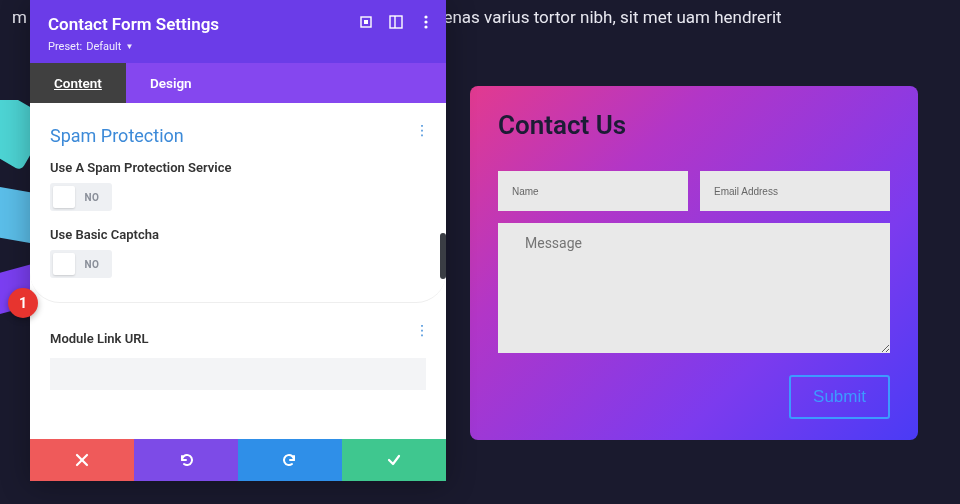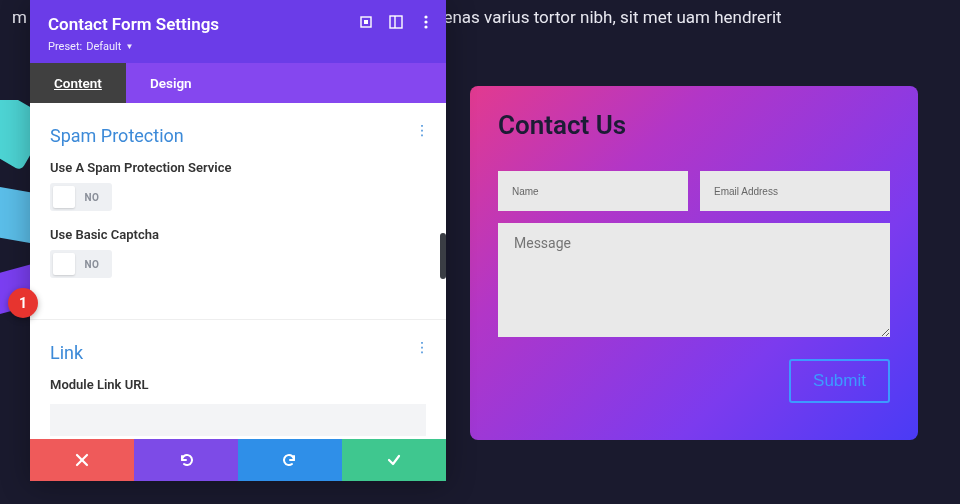--- a/index.html
+++ b/index.html
@@ -9,36 +9,36 @@
   .bg-shapes { position: absolute; left: 0; top: 100px; width: 60px; height: 300px; overflow: hidden; }
   .shape1 { position:absolute; left:-20px; top:0; width:60px; height:60px; background:#4dd4d4; transform: rotate(30deg); border-radius: 6px;}
   .shape2 { position:absolute; left:-10px; top:90px; width:50px; height:50px; background:#5bbee9; transform: rotate(10deg); border-radius: 4px;}
   .shape3 { position:absolute; left:-15px; top:170px; width:55px; height:40px; background:#7b3ff2; transform: rotate(-15deg);}
   
   .contact-card { position: absolute; right: 42px; top: 86px; width: 448px; height: 354px; border-radius: 8px; padding: 24px 28px 20px; background: linear-gradient(135deg, #e23a8f 0%, #b236c7 30%, #7c3bee 70%, #4a3bf5 100%); }
   .contact-title { color:#1c1c35; font-size:26px; font-weight:600; margin-bottom:31px; }
   .row { display:flex; gap:12px; margin-bottom:12px; }
   .field { flex:1; height:40px; background:#e9e9e9; border:none; padding:16px 14px; font-size:10px; color:#666; }
   .field::placeholder { color:#666; }
-  .msg { width:100%; height:114px; background:#e9e9e9; border:none; padding:12px 16px; font-size:14px; color:#666; resize: both; font-family: inherit; }
+  .msg { width:100%; height:130px; background:#e9e9e9; border:none; padding:12px 27px; font-size:14px; color:#666; resize: both; font-family: inherit; }
   .submit-row { display:flex; justify-content:flex-end; margin-top:18px;align-items:flex-end; }
   .submit { border:2px solid #3d9aff; color:#3d9aff; background:transparent; padding:10px 22px; font-size:17px; border-radius:3px; cursor:pointer; }
   
   .panel { position:absolute; left:30px; top:0; width:416px; height:481px; background:#fff; box-shadow:0 4px 30px rgba(0,0,0,.3); border-radius:4px 4px 0 0; display:flex; flex-direction:column; }
   .panel-head { background:#6b3ce8; color:#fff; padding:14px 18px 10px; position:relative; }
   .panel-title { font-size:17px; font-weight:600; }
   .preset { font-size:11px; margin-top:6px; opacity:.9; display:flex; align-items:center; gap:4px; }
   .preset-caret { font-size:8px; }
   .head-icons { position:absolute; right:12px; top:14px; display:flex; gap:14px; align-items:center; }
   .hicon { width:16px; height:16px; display:flex; align-items:center; justify-content:center; cursor:pointer; }
   .tabs { background:#8547ef; display:flex; }
   .tab { padding:12px 24px; color:#fff; font-size:13.5px; font-weight:600; cursor:pointer; }
   .tab.active { background:#404040;text-decoration:underline; }
   .panel-body { flex:1; overflow:auto; background:#fff; position:relative; }
-  .section { padding:22px 20px 31px; border-bottom:1px solid #eee; position:relative; }
+  .section { padding:22px 20px 14px; border-bottom:1px solid #eee; position:relative;border-radius:30px; }
   .sec-title { color:#3c8ad8; font-size:18px; font-weight:400; margin-bottom:14px; }
   .sec-dots { position:absolute; right:16px; top:24px; color:#3c8ad8; cursor:pointer; width:16px; text-align:center; font-size:14px; line-height:6px; }
   .opt-label { font-size:13px; color:#333; font-weight:600; margin-bottom:8px; margin-top:6px; }
   .toggle { display:inline-flex; align-items:center; background:#eef0f3; border-radius:3px; height:28px; padding:3px; width:62px; margin-bottom:10px; cursor:pointer; }
   .toggle-knob { width:22px; height:22px; background:#fff; border-radius:2px; box-shadow:0 1px 2px rgba(0,0,0,.15); }
   .toggle-txt { flex:1; text-align:center; font-size:10px; font-weight:700; color:#8a8f99; letter-spacing:.5px; }
   .scroll-thumb { position:absolute; right:0; top:130px; width:6px; height:46px; background:#3a3d44; border-radius:3px; }
   .footer { display:flex; height:42px; }
   .fbtn { flex:1; display:flex; align-items:center; justify-content:center; color:#fff; cursor:pointer; font-size:16px; }
   .fbtn.red { background:#ef5a5a; }
@@ -114,21 +114,20 @@
           <div class="toggle-knob"></div>
           <div class="toggle-txt">NO</div>
         </div>
         <div class="opt-label">Use Basic Captcha</div>
         <div class="toggle">
           <div class="toggle-knob"></div>
           <div class="toggle-txt">NO</div>
         </div>
       </div>
       <div class="section" style="border-bottom:none;">
-        <div class="sec-title">Link</div>
         <div class="sec-dots">⋮</div>
         <div class="opt-label">Module Link URL</div>
         <input class="url-input" style="">
       </div>
       <div class="scroll-thumb"></div>
     </div>
     <div class="footer">
       <div class="fbtn red">
           <svg width="14" height="14" viewBox="0 0 14 14">
             <line x1="2" y1="2" x2="12" y2="12" stroke="#fff" stroke-width="2.2" stroke-linecap="round"></line>

